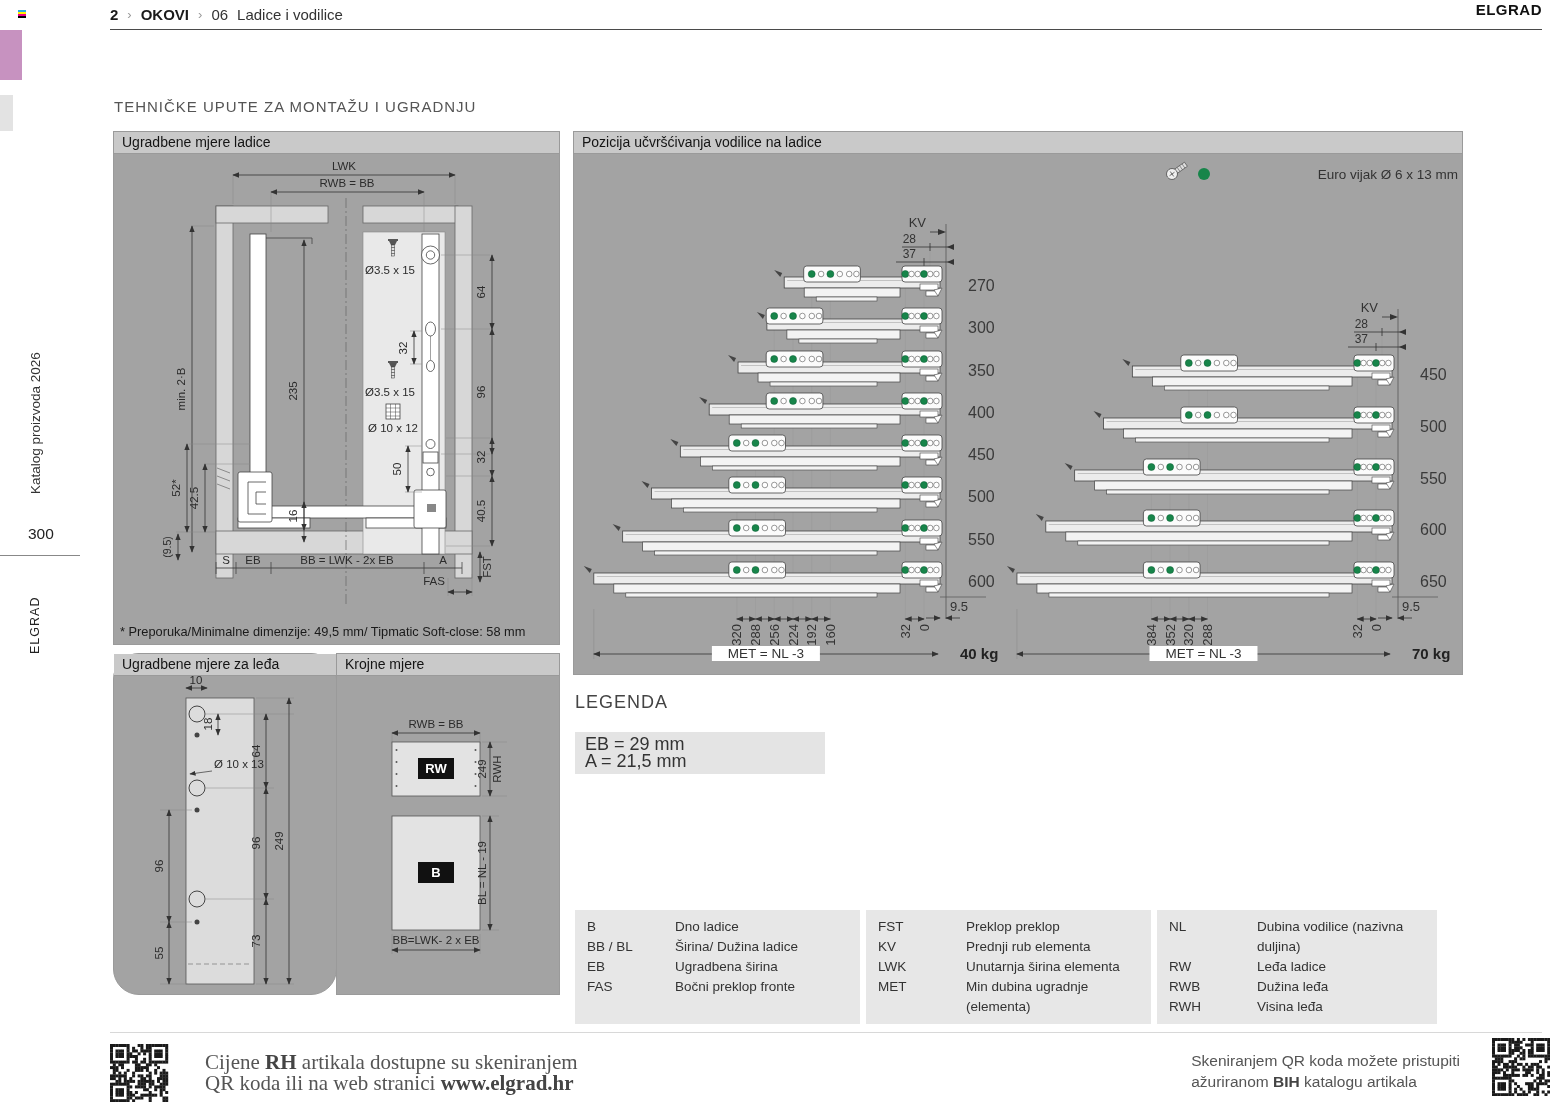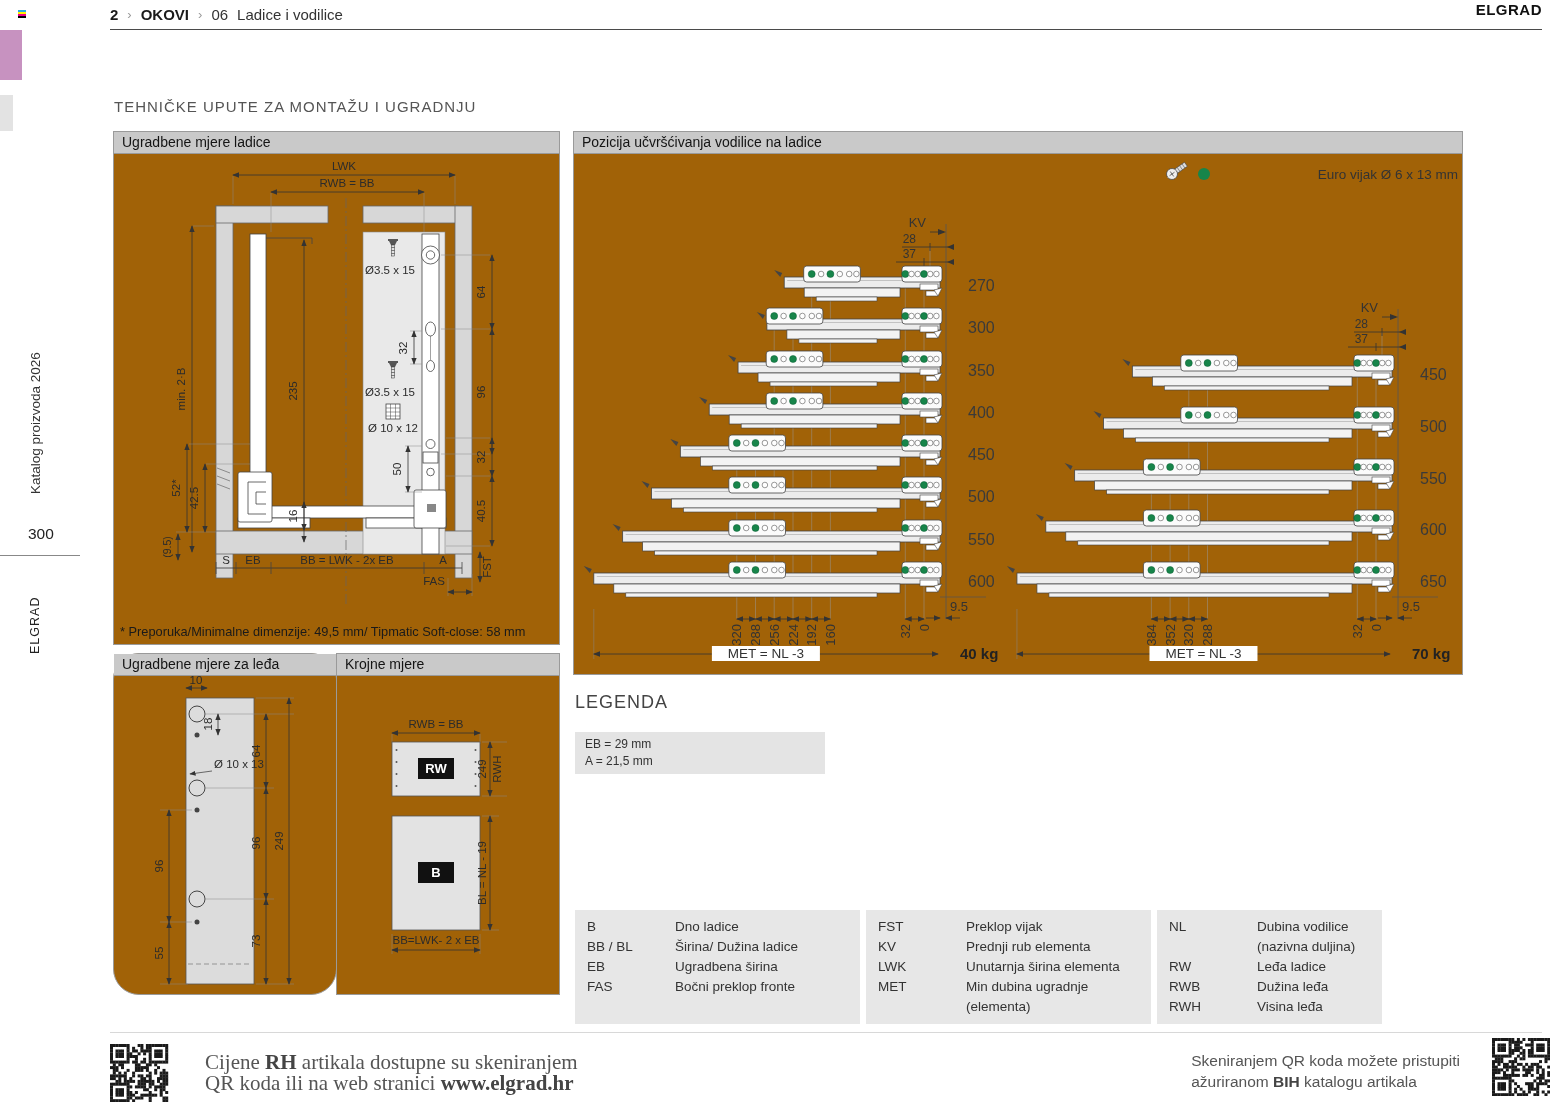--- a/index.html
+++ b/index.html
@@ -17,35 +17,35 @@
   .edge-gray{position:absolute;left:0;top:95px;width:13px;height:36px;background:#e3e3e3;}
   .regmark{position:absolute;left:18px;top:10px;width:8px;}
   .regmark div{height:2px;}
   .v-text{writing-mode:vertical-rl;transform:rotate(180deg);}
   .side-cat{position:absolute;left:28px;top:328px;height:166px;font-size:13.5px;color:#333;}
   .side-num{position:absolute;left:28px;top:525px;font-size:15.5px;color:#222;}
   .side-line{position:absolute;left:0;top:555px;width:80px;border-top:1px solid #888;}
   .side-brand{position:absolute;left:28px;top:594px;height:60px;font-size:12.5px;letter-spacing:1px;color:#222;}
   .section-title{position:absolute;left:114px;top:98px;font-size:15px;letter-spacing:1px;color:#555;}
   
-  .panel{position:absolute;border:1px solid #9a9a9a;background:#a16207;box-sizing:border-box;}
+  .panel{position:absolute;border:1px solid #9a9a9a;background:#a3a3a3;box-sizing:border-box;}
   .panel-hd{height:22px;background:#c9c9c9;border-bottom:1px solid #9a9a9a;font-size:14px;color:#141414;padding:2px 8px;box-sizing:border-box;}
   .panel svg{position:absolute;left:0;top:22px;}
   .note{position:absolute;left:6px;bottom:5px;font-size:12.8px;color:#1a1a1a;}
   svg text{font-family:"Liberation Sans",sans-serif;}
   .gray{fill:#d7d7d7;stroke:#666;stroke-width:.8;}
   .wht{fill:#fff;stroke:#444;stroke-width:.8;}
   .thin{stroke:#444;stroke-width:.8;fill:none;}
   .ext{stroke:#888;stroke-width:.5;}
   .dim{stroke:#333;stroke-width:.8;marker-start:url(#arr);marker-end:url(#arr);}
   .lbl{font-size:11.5px;fill:#2b2b2b;}
   .lbls{font-size:10.5px;fill:#2b2b2b;}
   
   .legenda{position:absolute;left:575px;top:692px;font-size:18px;letter-spacing:1px;color:#444;}
-  .leg-box{position:absolute;left:575px;top:732px;width:250px;height:42px;background:#e4e4e4;padding:4px 10px;box-sizing:border-box;font-size:12px;color:#333;line-height:17px;}
+  .leg-box{position:absolute;left:575px;top:732px;width:250px;height:42px;background:#e4e4e4;padding:4px 10px;box-sizing:border-box;font-size:18px;color:#333;line-height:17px;}
   .leg-tables{position:absolute;left:575px;top:910px;display:flex;gap:6px;}
   .leg-col{background:#e7e7e7;padding:7px 12px;box-sizing:border-box;font-size:13.5px;color:#333;}
   .leg-row{display:grid;grid-template-columns:88px 1fr;line-height:20px;}
   
   .f-rule{position:absolute;left:110px;top:1032px;width:1432px;border-top:1px solid #d8d8d8;}
   .f-left-text{position:absolute;left:205px;top:1052px;font-size:21px;color:#555;line-height:21px;font-family:Liberation Serif, serif;}
   .f-right-text{position:absolute;right:90px;top:1050px;font-size:15.5px;color:#555;line-height:21px;text-align:left;}
   .f-left-text b,.f-right-text b{color:#444;}
 </style>
 </head>
@@ -695,36 +695,36 @@
           <span>Ugradbena širina</span>
         </div>
       <div class="leg-row">
           <span>FAS</span>
           <span>Bočni preklop fronte</span>
         </div>
     </div>
     <div class="leg-col" style="width:285px">
       <div class="leg-row">
           <span>FST</span>
-          <span>Preklop vijak</span>
+          <span>Preklop preklop</span>
         </div>
       <div class="leg-row">
           <span>KV</span>
           <span>Prednji rub elementa</span>
         </div>
       <div class="leg-row">
           <span>LWK</span>
           <span>Unutarnja širina elementa</span>
         </div>
       <div class="leg-row">
           <span>MET</span>
           <span>Min dubina ugradnje (elementa)</span>
         </div>
     </div>
-    <div class="leg-col" style="width:225px">
+    <div class="leg-col" style="width:280px">
       <div class="leg-row">
           <span>NL</span>
           <span>Dubina vodilice (nazivna duljina)</span>
         </div>
       <div class="leg-row">
           <span>RW</span>
           <span>Leđa ladice</span>
         </div>
       <div class="leg-row">
           <span>RWB</span>

